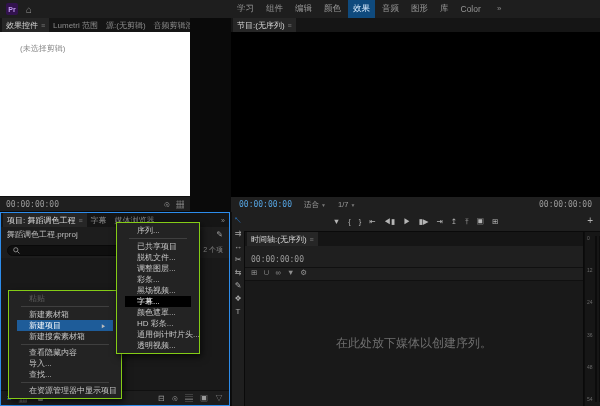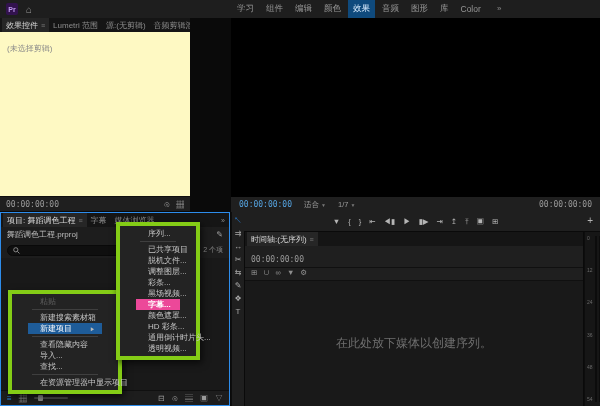--- a/index.html
+++ b/index.html
@@ -23,21 +23,21 @@
   .menu-glyph { color:#7a7a7a; font-size:7px; }
   .tab-overflow { margin-left:auto; color:#8a8a8a; font-size:7px; padding-right:2px; }
   .panel-footer { height:15px; background:#1f1f1f; border-top:1px solid #101010; display:flex; align-items:center; padding:0 6px; gap:6px; flex:none; }
   .tc { font-family:"DejaVu Sans Mono", monospace; font-size:8px; color:#9a9a9a; }
   .tc.blue { color:#55a3e0; }
   .spacer { flex:1; }
   .f-icon { color:#9a9a9a; font-size:8px; }
 
   
   #ec-panel { left:0; top:18px; width:190px; height:193px; }
-  .ec-content { flex:1; background:#fef9c3; padding:5px 7px; }
+  .ec-content { flex:1; background:#ffffff; padding:5px 20px; }
   .ec-empty { font-size:8px; color:#8a8a8a; }
 
   
   #program-panel { left:231px; top:18px; width:369px; height:213px; }
   .monitor { flex:1; background:#000; }
   .info-row { height:15px; display:flex; align-items:center; padding:0 8px; gap:12px; flex:none; }
   .dd { font-size:7.5px; color:#9a9a9a; white-space:nowrap; }
   .dd .caret { font-size:5px; color:#777; }
   .transport { height:19px; display:flex; align-items:center; justify-content:center; gap:8px; flex:none; position:relative; }
   .t-icon { color:#b5b5b5; font-size:7.5px; line-height:1; }
@@ -68,26 +68,26 @@
   .tl-icon { font-size:7.5px; color:#8f8f8f; line-height:1; }
   .tl-content { flex:1; background:#191919; display:flex; align-items:center; justify-content:center; }
   .drop-hint { font-size:12px; color:#6f6f6f; }
 
   
   #audio-meter { left:584px; top:232px; width:16px; height:174px; background:#161616; border-left:1px solid #0d0d0d; display:flex; padding:4px 2px; gap:2px; position:absolute; }
   .meter-ticks { display:flex; flex-direction:column; justify-content:space-between; font-size:5px; color:#6a6a6a; line-height:1; }
   .meter-bar { width:3px; background:#242424; border:1px solid #0c0c0c; height:100%; }
 
   
-  .menu { position:absolute; background:#232323; border:4px solid #84cc16; box-shadow:2px 3px 7px rgba(0,0,0,.65); padding:2px 16px; z-index:20; }
+  .menu { position:absolute; background:#232323; border:1px solid #84cc16; box-shadow:2px 3px 7px rgba(0,0,0,.65); padding:2px 8px; z-index:20; }
   #context-menu { left:8px; top:290px; width:114px; }
   #new-item-submenu { left:116px; top:222px; width:84px; }
   .menu-item { height:11px; display:flex; align-items:center; padding:0 7px 0 12px; font-size:8px; color:#c6c6c6; white-space:nowrap; }
   .menu-item.disabled { color:#5d5d5d; }
-  .menu-item.highlight { background:#ec4899; color:#fff;font-weight:bold; }
+  .menu-item.highlight { background:#000000; color:#fff; }
   .menu-item.parent-highlight { background:#1e5c99; color:#fff; }
   .menu-sep { height:1px; background:#3f3f3f; margin:2px 4px; }
   .submenu-arrow { margin-left:auto; font-size:5px; color:#bbb; }
 </style>
 </head>
 <body>
 
 <div class="screen">
 
   <header class="titlebar">
@@ -122,20 +122,26 @@
     </div>
     <div class="panel-footer">
       <span class="tc">00:00:00:00</span>
       <span class="spacer"></span>
       <span class="f-icon">⊙</span>
       <span class="f-icon">▦</span>
     </div>
   </section>
 
   <section class="panel" id="program-panel">
+    <div class="tabbar">
+      <span class="tab active">
+        <span>节目:(无序列)</span>
+        <span class="menu-glyph">≡</span>
+      </span>
+    </div>
     <div class="monitor"></div>
     <div class="info-row">
       <span class="tc blue">00:00:00:00</span>
       <span class="dd"><span>适合</span> <span class="caret">▼</span></span>
       <span class="dd"><span>1/7</span> <span class="caret">▼</span></span>
       <span class="spacer"></span>
       <span class="tc">00:00:00:00</span>
     </div>
     <div class="transport">
       <span class="t-icon">▼</span>
@@ -238,25 +244,26 @@
       <span>48</span>
       <span>54</span>
     </div>
     <div class="meter-bar"></div>
     <div class="meter-bar"></div>
   </aside>
 
   <div class="menu" id="context-menu">
     <div class="menu-item disabled">粘贴</div>
     <div class="menu-sep"></div>
-    <div class="menu-item">新建搜索素材箱</div>
+    <div class="menu-item">新建素材箱</div>
     <div class="menu-item parent-highlight">
       <span>新建项目</span>
       <span class="submenu-arrow">▶</span>
     </div>
+    <div class="menu-item">新建搜索素材箱</div>
     <div class="menu-sep"></div>
     <div class="menu-item">查看隐藏内容</div>
     <div class="menu-item">导入...</div>
     <div class="menu-item">查找...</div>
     <div class="menu-sep"></div>
     <div class="menu-item">在资源管理器中显示项目</div>
   </div>
 
   <div class="menu" id="new-item-submenu">
     <div class="menu-item">序列...</div>

